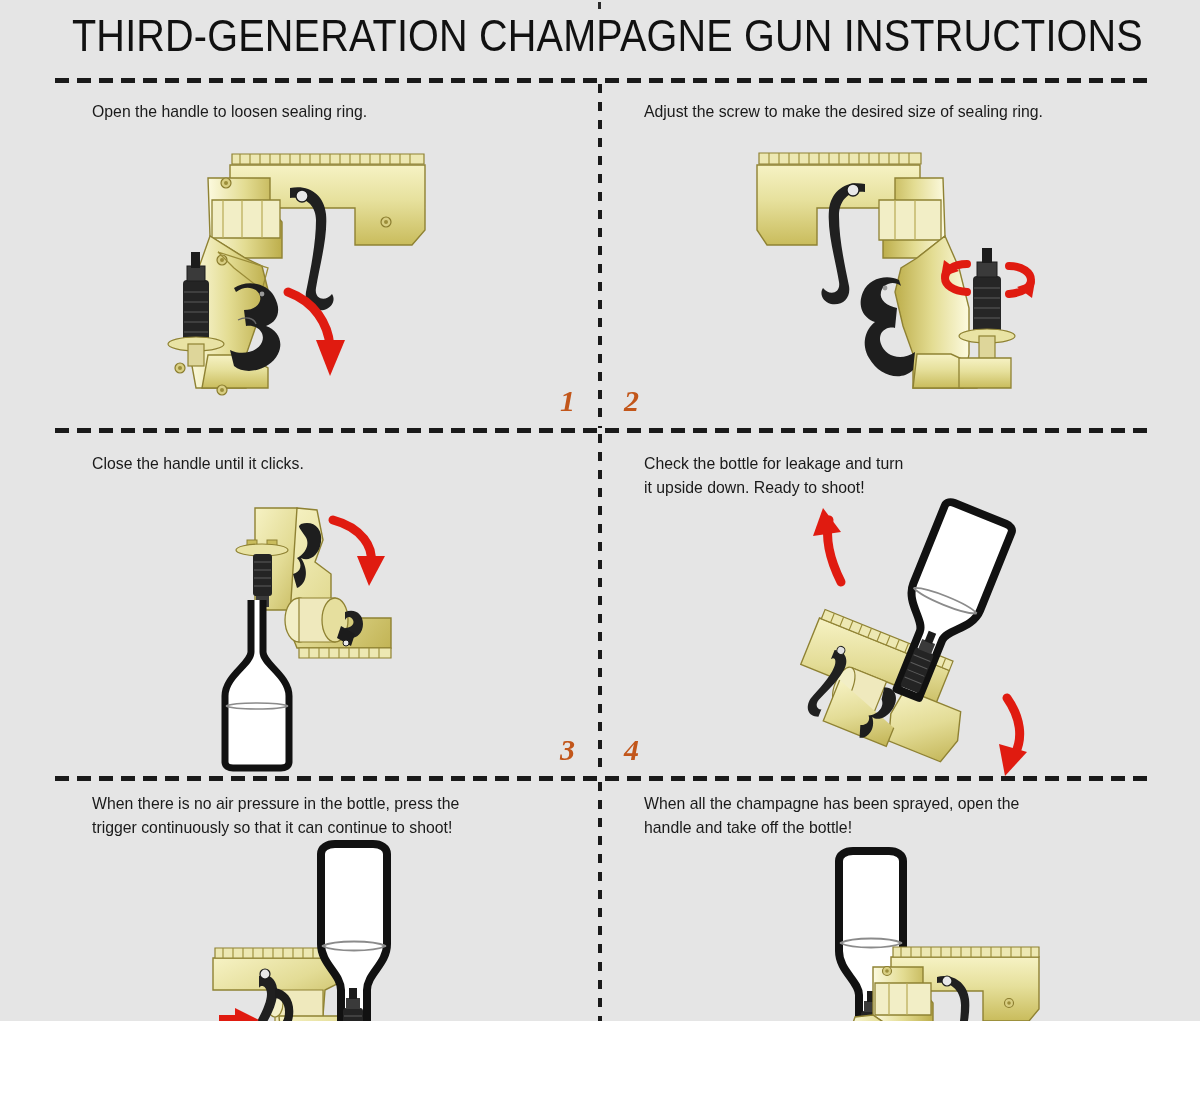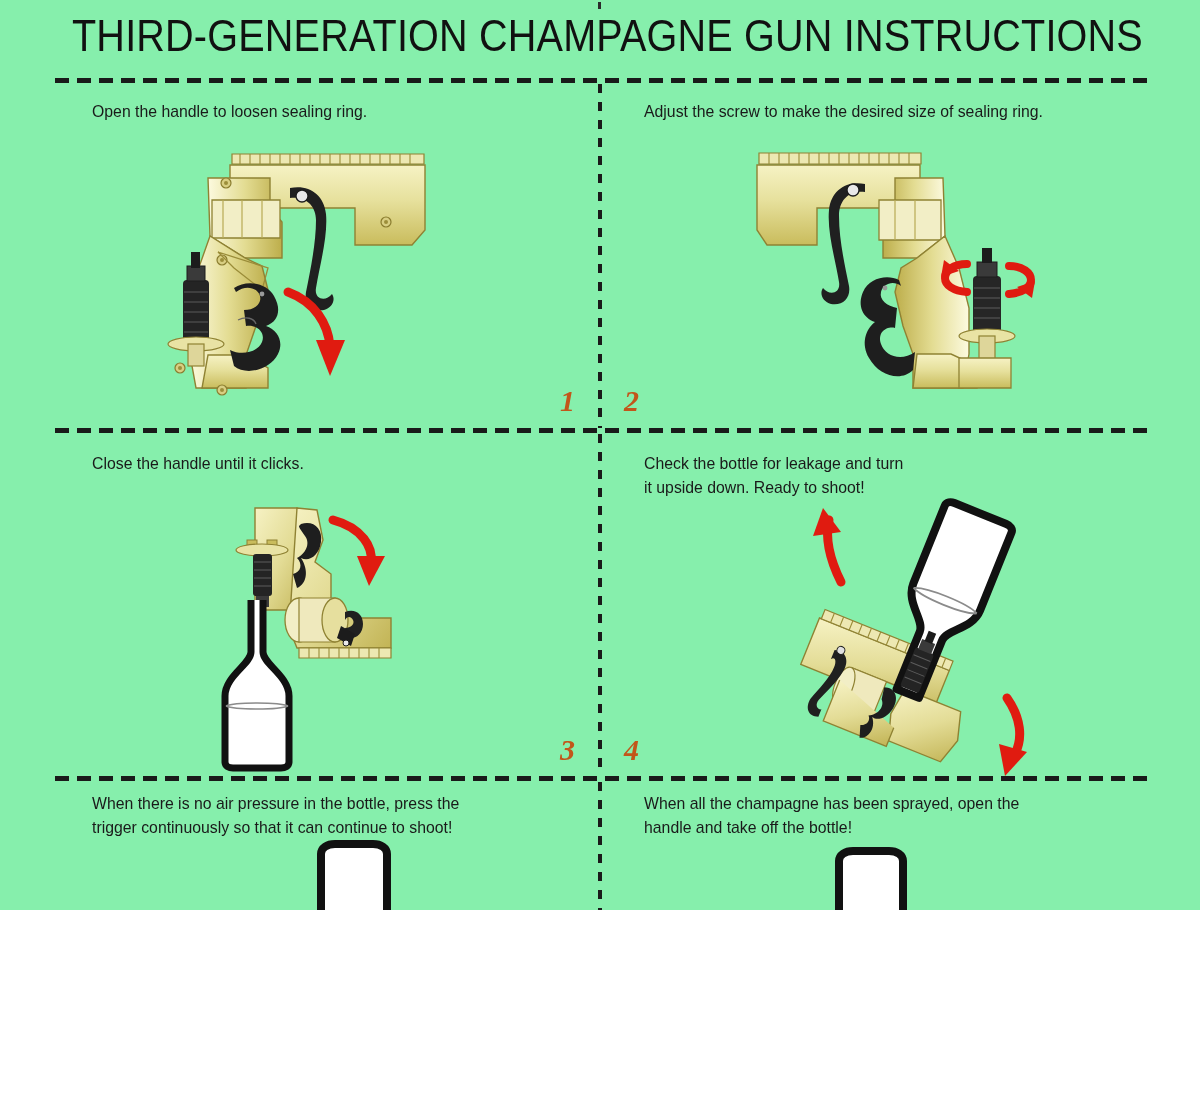--- a/index.html
+++ b/index.html
@@ -3,22 +3,22 @@
 <meta charset="utf-8">
 <style>
   html, body {
     margin: 0;
     padding: 0;
     background: #ffffff;
   }
   #page {
     position: relative;
     width: 1200px;
-    height: 910px;
-    background: #86efac;
+    height: 1021px;
+    background: #e5e5e5;
     overflow: hidden;
     font-family: "Liberation Sans", sans-serif;
   }
 
   
   #title {
     position: absolute;
     left: 0; top: 8px;
     width: 1200px;
     text-align: center;

